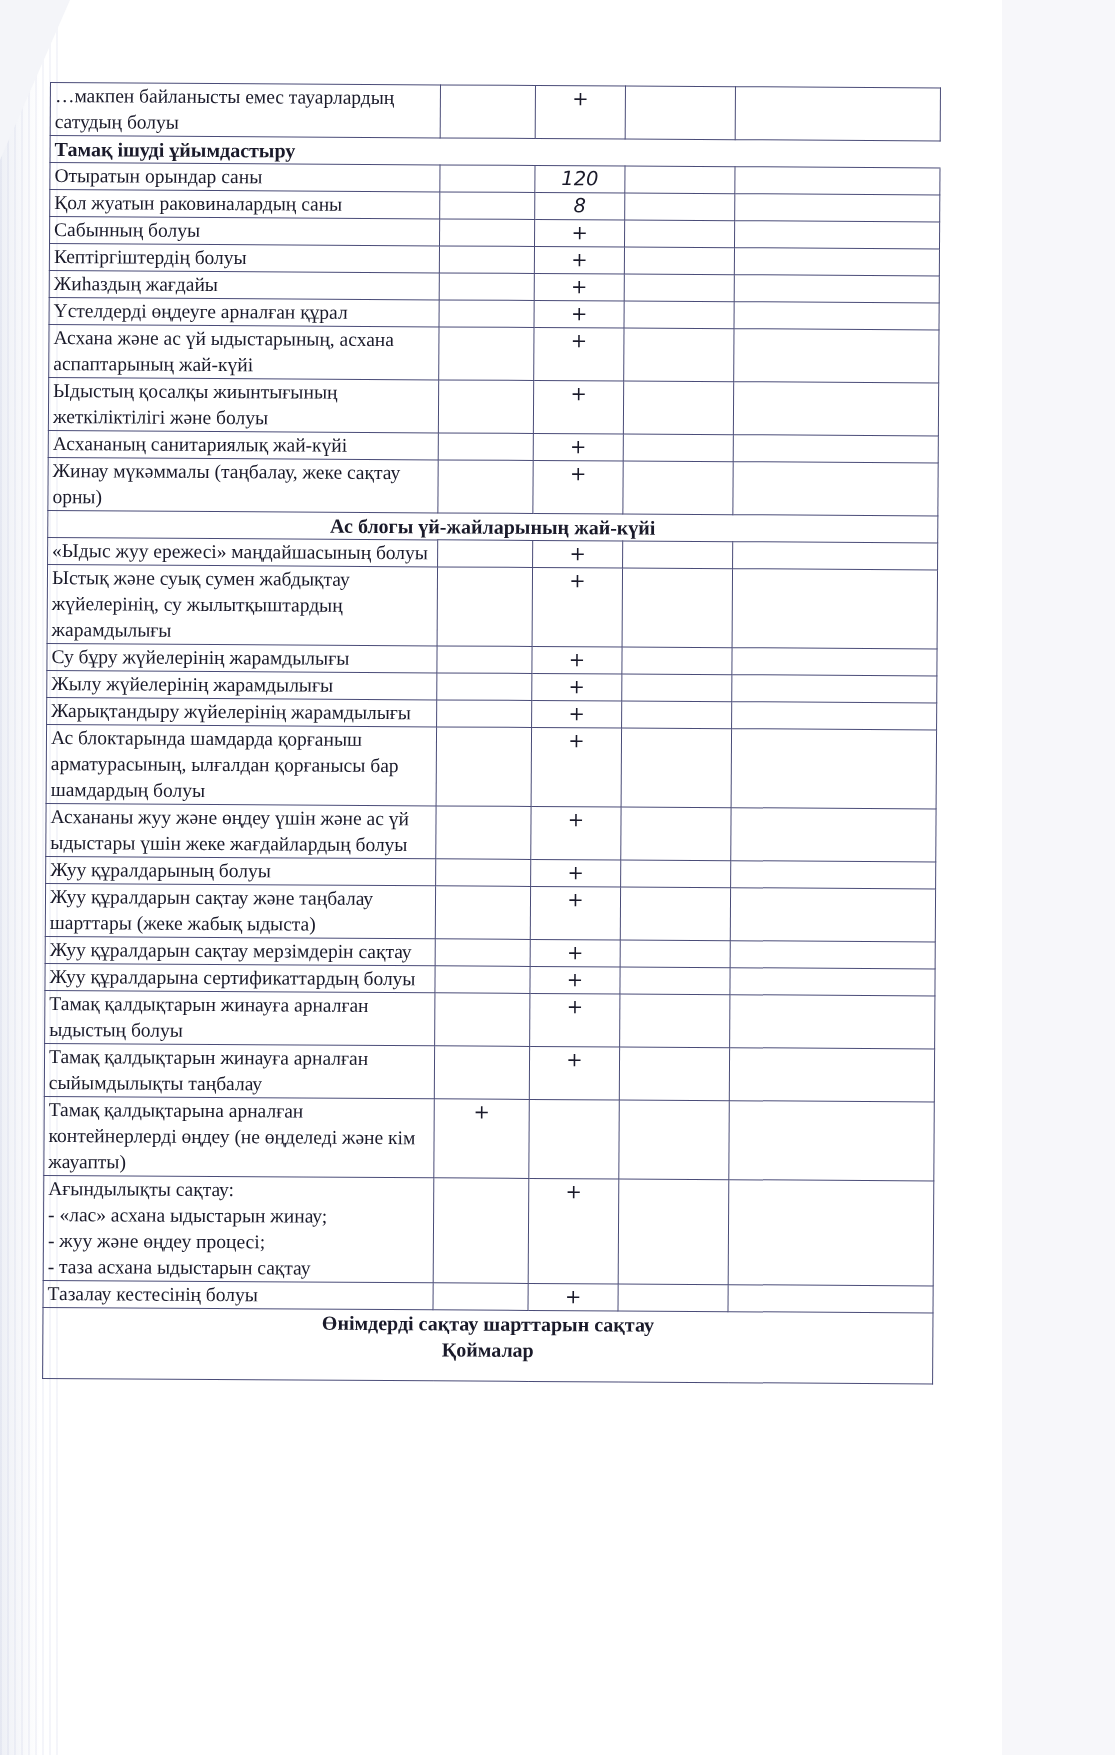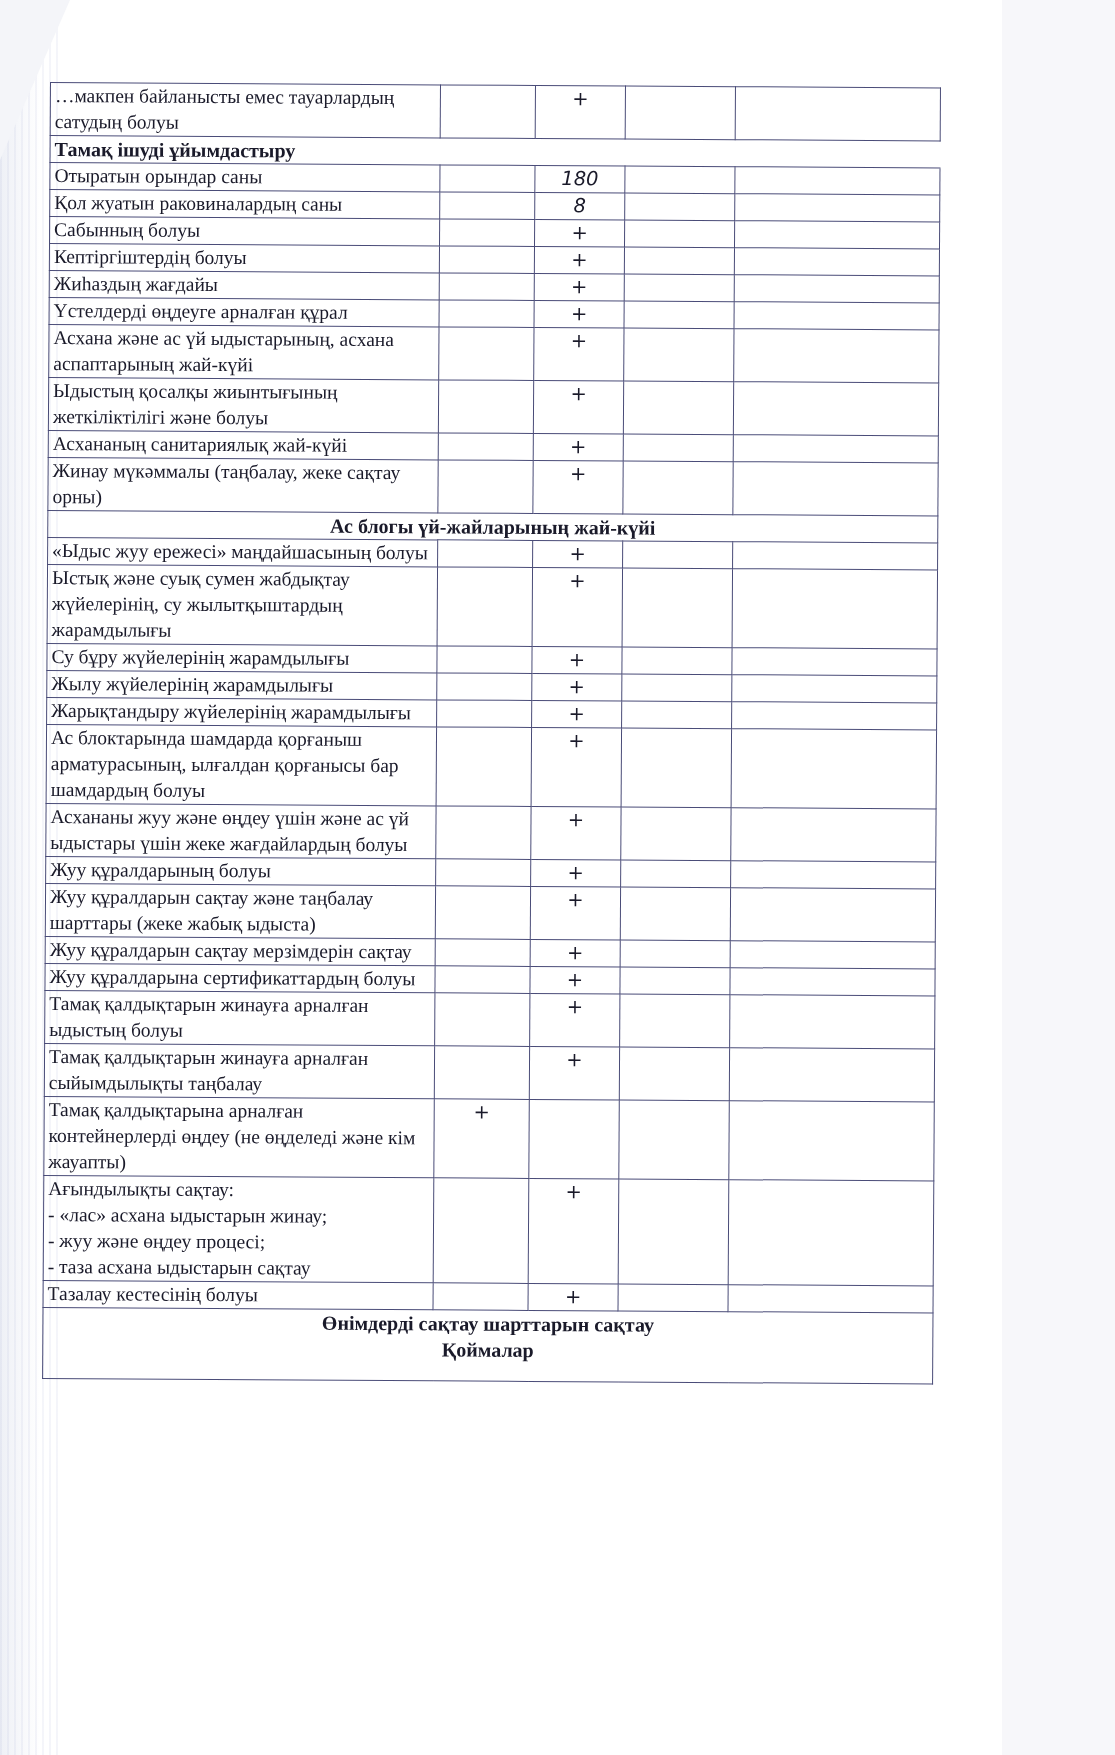--- a/index.html
+++ b/index.html
@@ -68,21 +68,21 @@
           <td class="mark">+</td>
           <td class="mark"></td>
           <td class="mark"></td>
         </tr>
         <tr class="section left">
           <td colspan="5">Тамақ ішуді ұйымдастыру</td>
         </tr>
         <tr>
           <td>Отыратын орындар саны</td>
           <td class="mark"></td>
-          <td class="mark">180</td>
+          <td class="mark">120</td>
           <td class="mark"></td>
           <td class="mark"></td>
         </tr>
         <tr>
           <td>Қол жуатын раковиналардың саны</td>
           <td class="mark"></td>
           <td class="mark">8</td>
           <td class="mark"></td>
           <td class="mark"></td>
         </tr>

